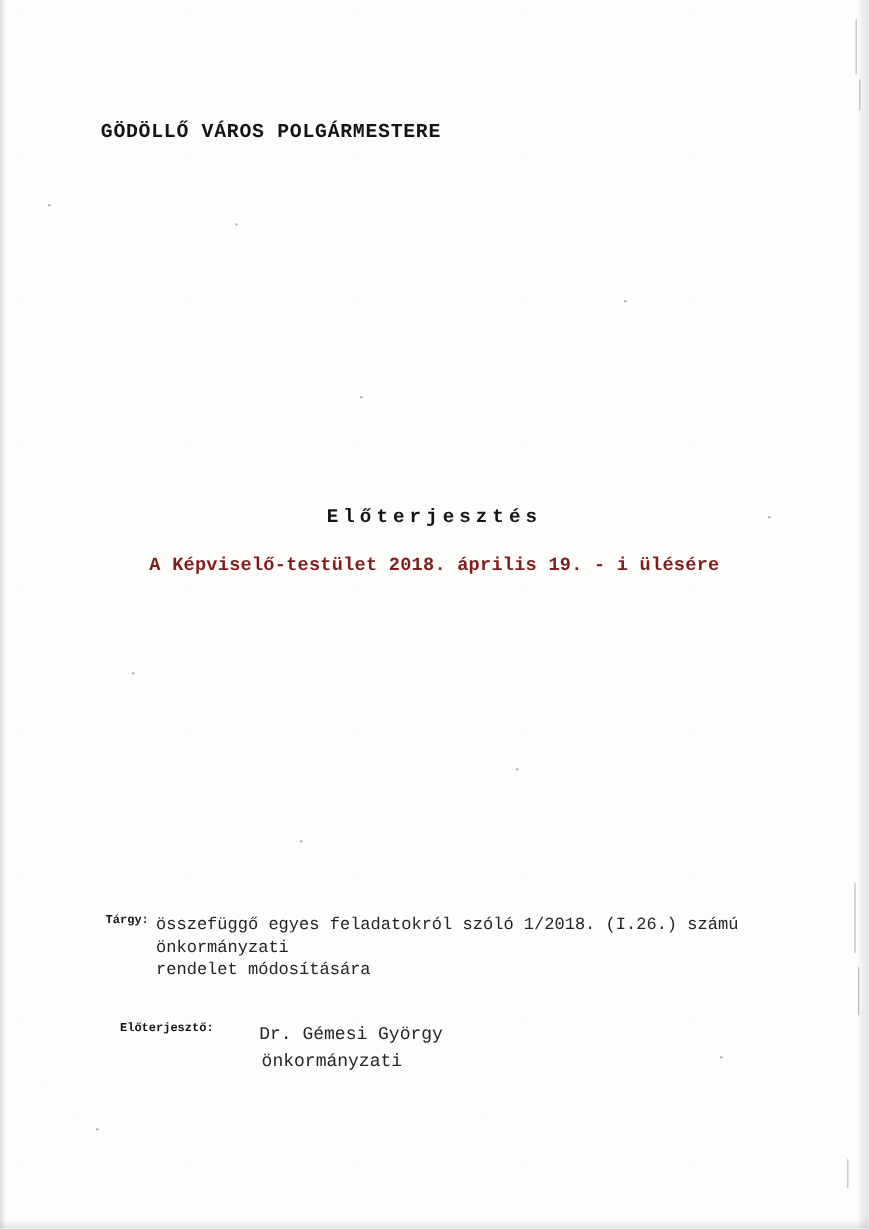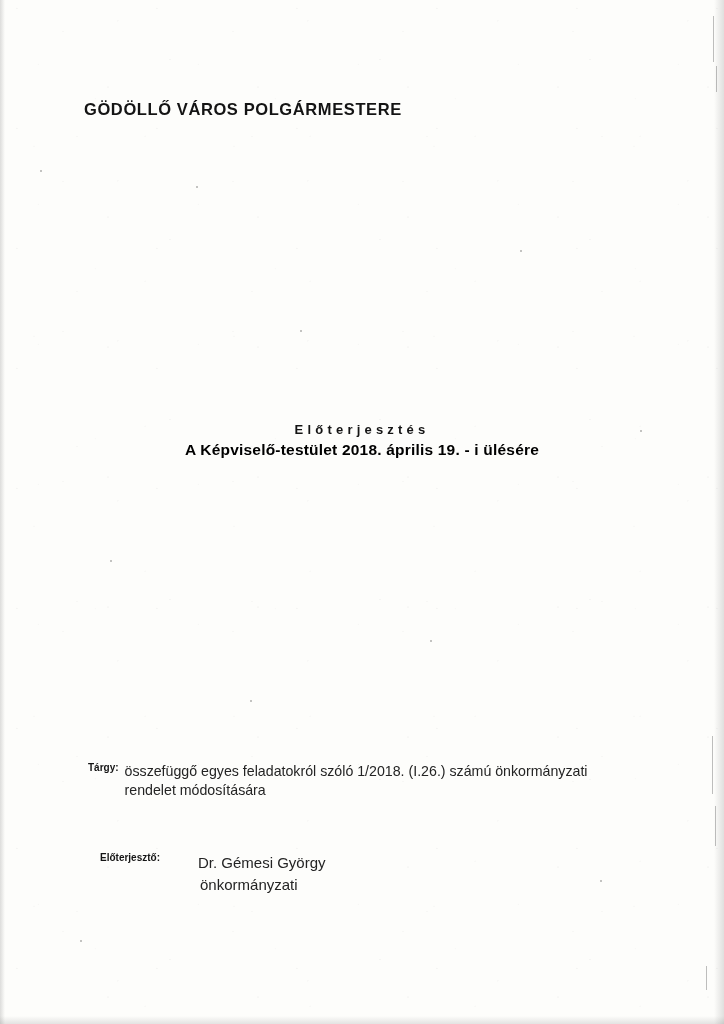--- a/index.html
+++ b/index.html
@@ -6,21 +6,21 @@
     margin: 0;
     padding: 0;
     background: #ffffff;
   }
   .page {
     position: relative;
     width: 724px;
     height: 1024px;
     background: #fdfdfb;
     overflow: hidden;
-    font-family: Liberation Sans, sans-serif;
+    font-family: Liberation Mono, monospace;
     color: #1a1a1a;
   }
   
   .scan-noise {
     position: absolute;
     inset: 0;
     pointer-events: none;
     opacity: 0.35;
     background-image:
       radial-gradient(circle at 12% 7%, rgba(120,120,120,0.18) 0.6px, transparent 1px),
@@ -77,35 +77,35 @@
     font-weight: bold;
     letter-spacing: 0.6px;
     color: #141414;
   }
   .doc-kind {
     position: absolute;
     left: 0;
     top: 422px;
     width: 724px;
     text-align: center;
-    font-size: 13px;
+    font-size: 16px;
     font-weight: bold;
     letter-spacing: 4.2px;
     color: #141414;
   }
   .doc-session {
     position: absolute;
     left: 0;
-    top: 441px;
+    top: 462px;
     width: 724px;
     text-align: center;
     font-size: 15.5px;
     font-weight: bold;
     letter-spacing: 0.2px;
-    color: #000000;
+    color: #7f1d1d;
   }
   .field {
     position: absolute;
     display: flex;
     align-items: flex-start;
   }
   .field-label {
     font-weight: bold;
     font-size: 10px;
     color: #141414;

